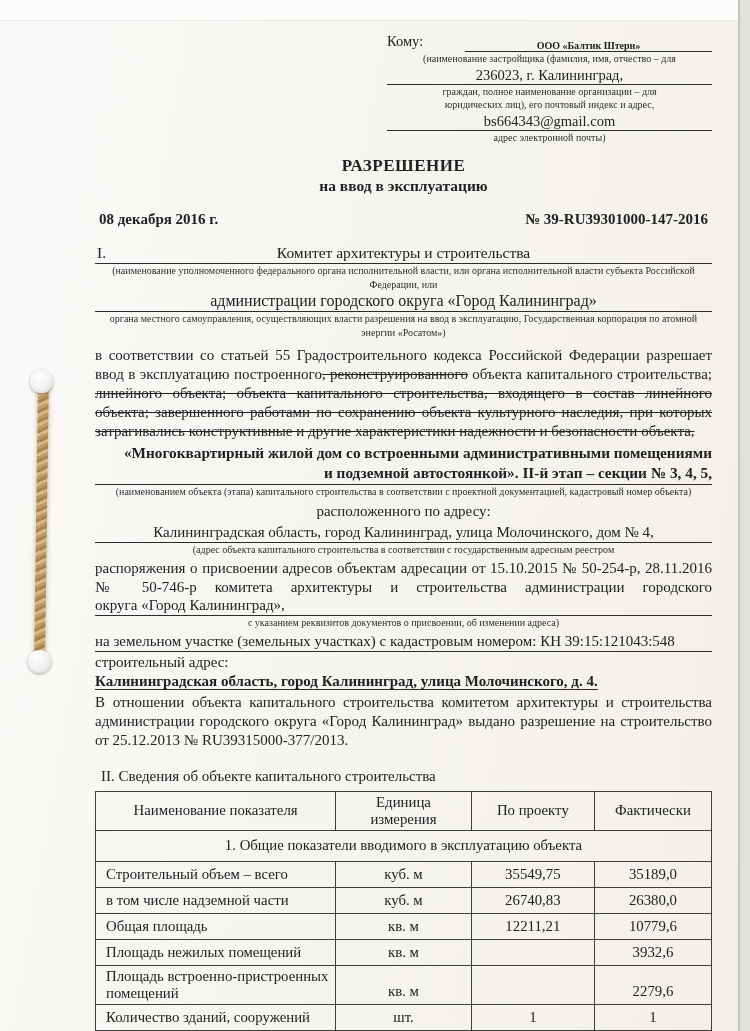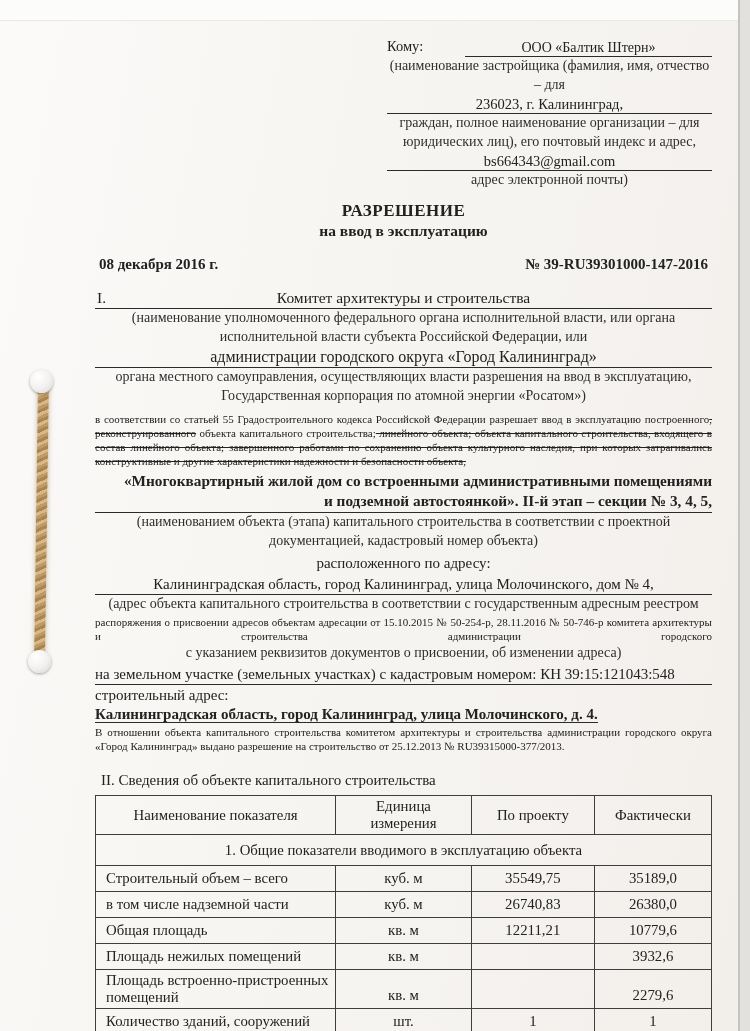--- a/index.html
+++ b/index.html
@@ -16,31 +16,31 @@
   .grommet{position:absolute;width:23px;height:23px;border-radius:50%;
     background:radial-gradient(circle at 35% 30%,#ffffff,#f1f0ee 55%,#d6d5d2);
     box-shadow:0 1px 3px rgba(0,0,0,.35);}
   .g-top{left:30px;top:370px;} .g-bottom{left:28px;top:650px;}
   .content{position:absolute;left:95px;top:28px;width:617px;}
   
   .kblock{margin-left:292px;width:325px;font-size:14.5px;}
   .krow1{display:flex;align-items:flex-end;}
   .klabel{width:78px;padding-bottom:2px;}
   .kval{flex:1;text-align:center;border-bottom:1px solid #2b2b2b;}
-  .kbold{font-weight:normal;font-size:14px;margin-top:12px;}
+  .kbold{font-weight:bold;font-size:10px;margin-top:12px;}
   .kline{border-bottom:1px solid #2b2b2b;text-align:center;margin-top:1px;}
-  .cap{font-size:14px;text-align:center;color:#2e2e2e;line-height:1.35;}
+  .cap{font-size:10px;text-align:center;color:#2e2e2e;line-height:1.35;}
   .title{margin-top:12px;text-align:center;font-weight:bold;font-size:17px;letter-spacing:.5px;}
   .subtitle{text-align:center;font-weight:bold;font-size:15.5px;margin-top:1px;}
   .daterow{display:flex;justify-content:space-between;font-weight:bold;font-size:15px;margin-top:16px;padding:0 4px;gap:12px;}
   .sec1head{position:relative;margin-top:16px;border-bottom:1px solid #2b2b2b;padding-bottom:1px;
     text-align:center;font-size:15.5px;}
   .roman{position:absolute;left:2px;top:0;}
   .auth2{border-bottom:1px solid #2b2b2b;text-align:center;font-size:16px;padding-bottom:1px;margin-top:1px;}
-  .just{font-size:11px;line-height:1.27;text-align:justify;margin-top:7px;}
+  .just{font-size:15px;line-height:1.27;text-align:justify;margin-top:7px;}
   .justall{text-align:justify;text-align-last:justify;}
   .strike{text-decoration:line-through;text-decoration-thickness:1.4px;}
   .objwrap{border-bottom:1px solid #2b2b2b;padding-bottom:1px;margin-top:2px;}
   .objname{text-align:right;font-weight:bold;font-size:15.3px;line-height:1.3;}
   .centerline{text-align:center;font-size:15px;margin-top:5px;}
   .ruleblock{border-bottom:1px solid #2b2b2b;text-align:center;font-size:15px;margin-top:4px;padding-bottom:1px;}
   .ruleleft{border-bottom:1px solid #2b2b2b;text-align:left;font-size:15px;padding-bottom:1px;}
   .plain{font-size:15px;margin-top:2px;}
   .uline-text{border-bottom:1px solid #2b2b2b;padding-bottom:0;font-weight:bold;}
   .sec2title{font-size:15px;margin-top:18px;margin-left:6px;}
@@ -101,20 +101,21 @@
       <div class="objname">«Многоквартирный  жилой дом со встроенными административными помещениями</div>
       <div class="objname">и подземной автостоянкой». II-й этап – секции № 3, 4, 5,</div>
     </div>
     <div class="cap">(наименованием объекта (этапа) капитального строительства в соответствии с проектной документацией, кадастровый номер объекта)</div>
 
     <div class="centerline">расположенного по адресу:</div>
     <div class="ruleblock">Калининградская область, город Калининград, улица Молочинского, дом № 4,</div>
     <div class="cap">(адрес объекта капитального строительства в соответствии с государственным адресным реестром</div>
 
     <div class="just justall" style="margin-top:2px">распоряжения  о  присвоении  адресов  объектам  адресации  от  15.10.2015    №  50-254-р, 28.11.2016 № 50-746-р комитета архитектуры и строительства администрации городского</div>
+    <div class="ruleleft">округа «Город  Калининград»,</div>
     <div class="cap">с указанием реквизитов документов о присвоении, об изменении адреса)</div>
 
     <div class="ruleleft" style="margin-top:3px">на земельном участке (земельных участках) с кадастровым номером:  КН 39:15:121043:548</div>
     <div class="plain">строительный адрес:</div>
     <div class="plain"><span class="uline-text">Калининградская область,  город Калининград,   улица Молочинского,  д. 4.</span></div>
 
     <p class="just" style="margin:3px 0 0 0">В   отношении   объекта   капитального   строительства   комитетом   архитектуры   и строительства администрации городского  округа  «Город Калининград» выдано  разрешение на  строительство от  25.12.2013   № RU39315000-377/2013.</p>
 
     <div class="sec2title">II. Сведения об объекте капитального строительства</div>
 

